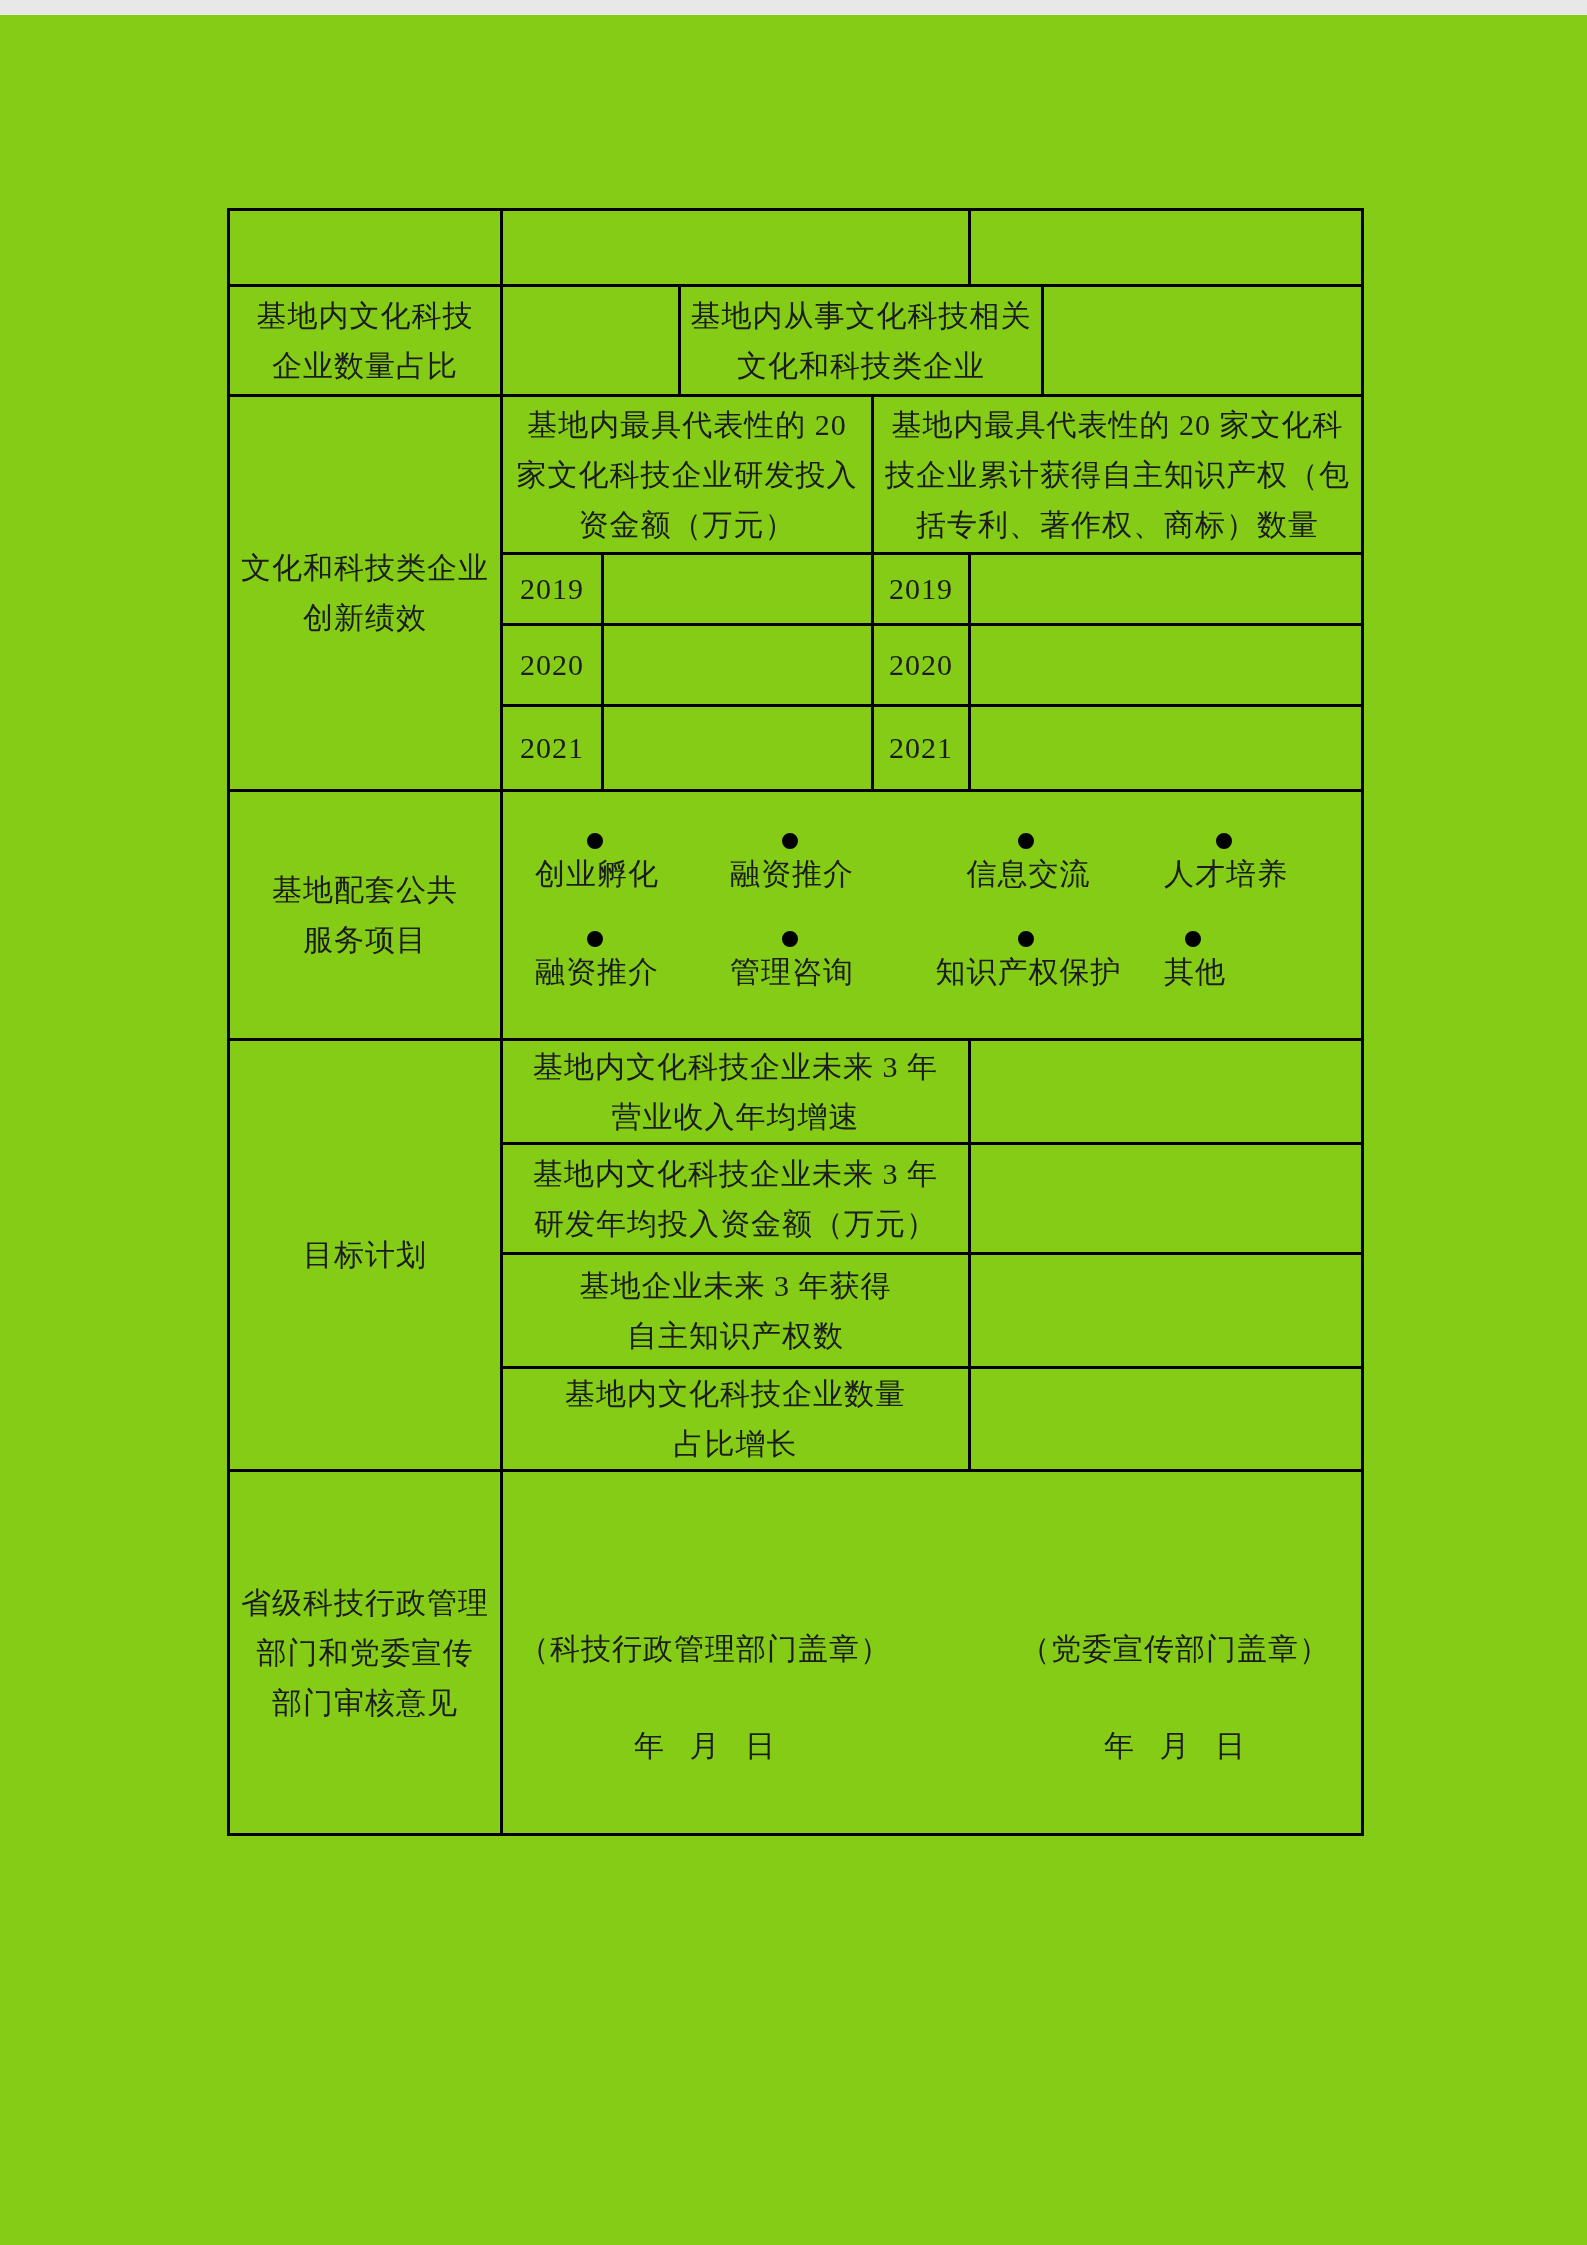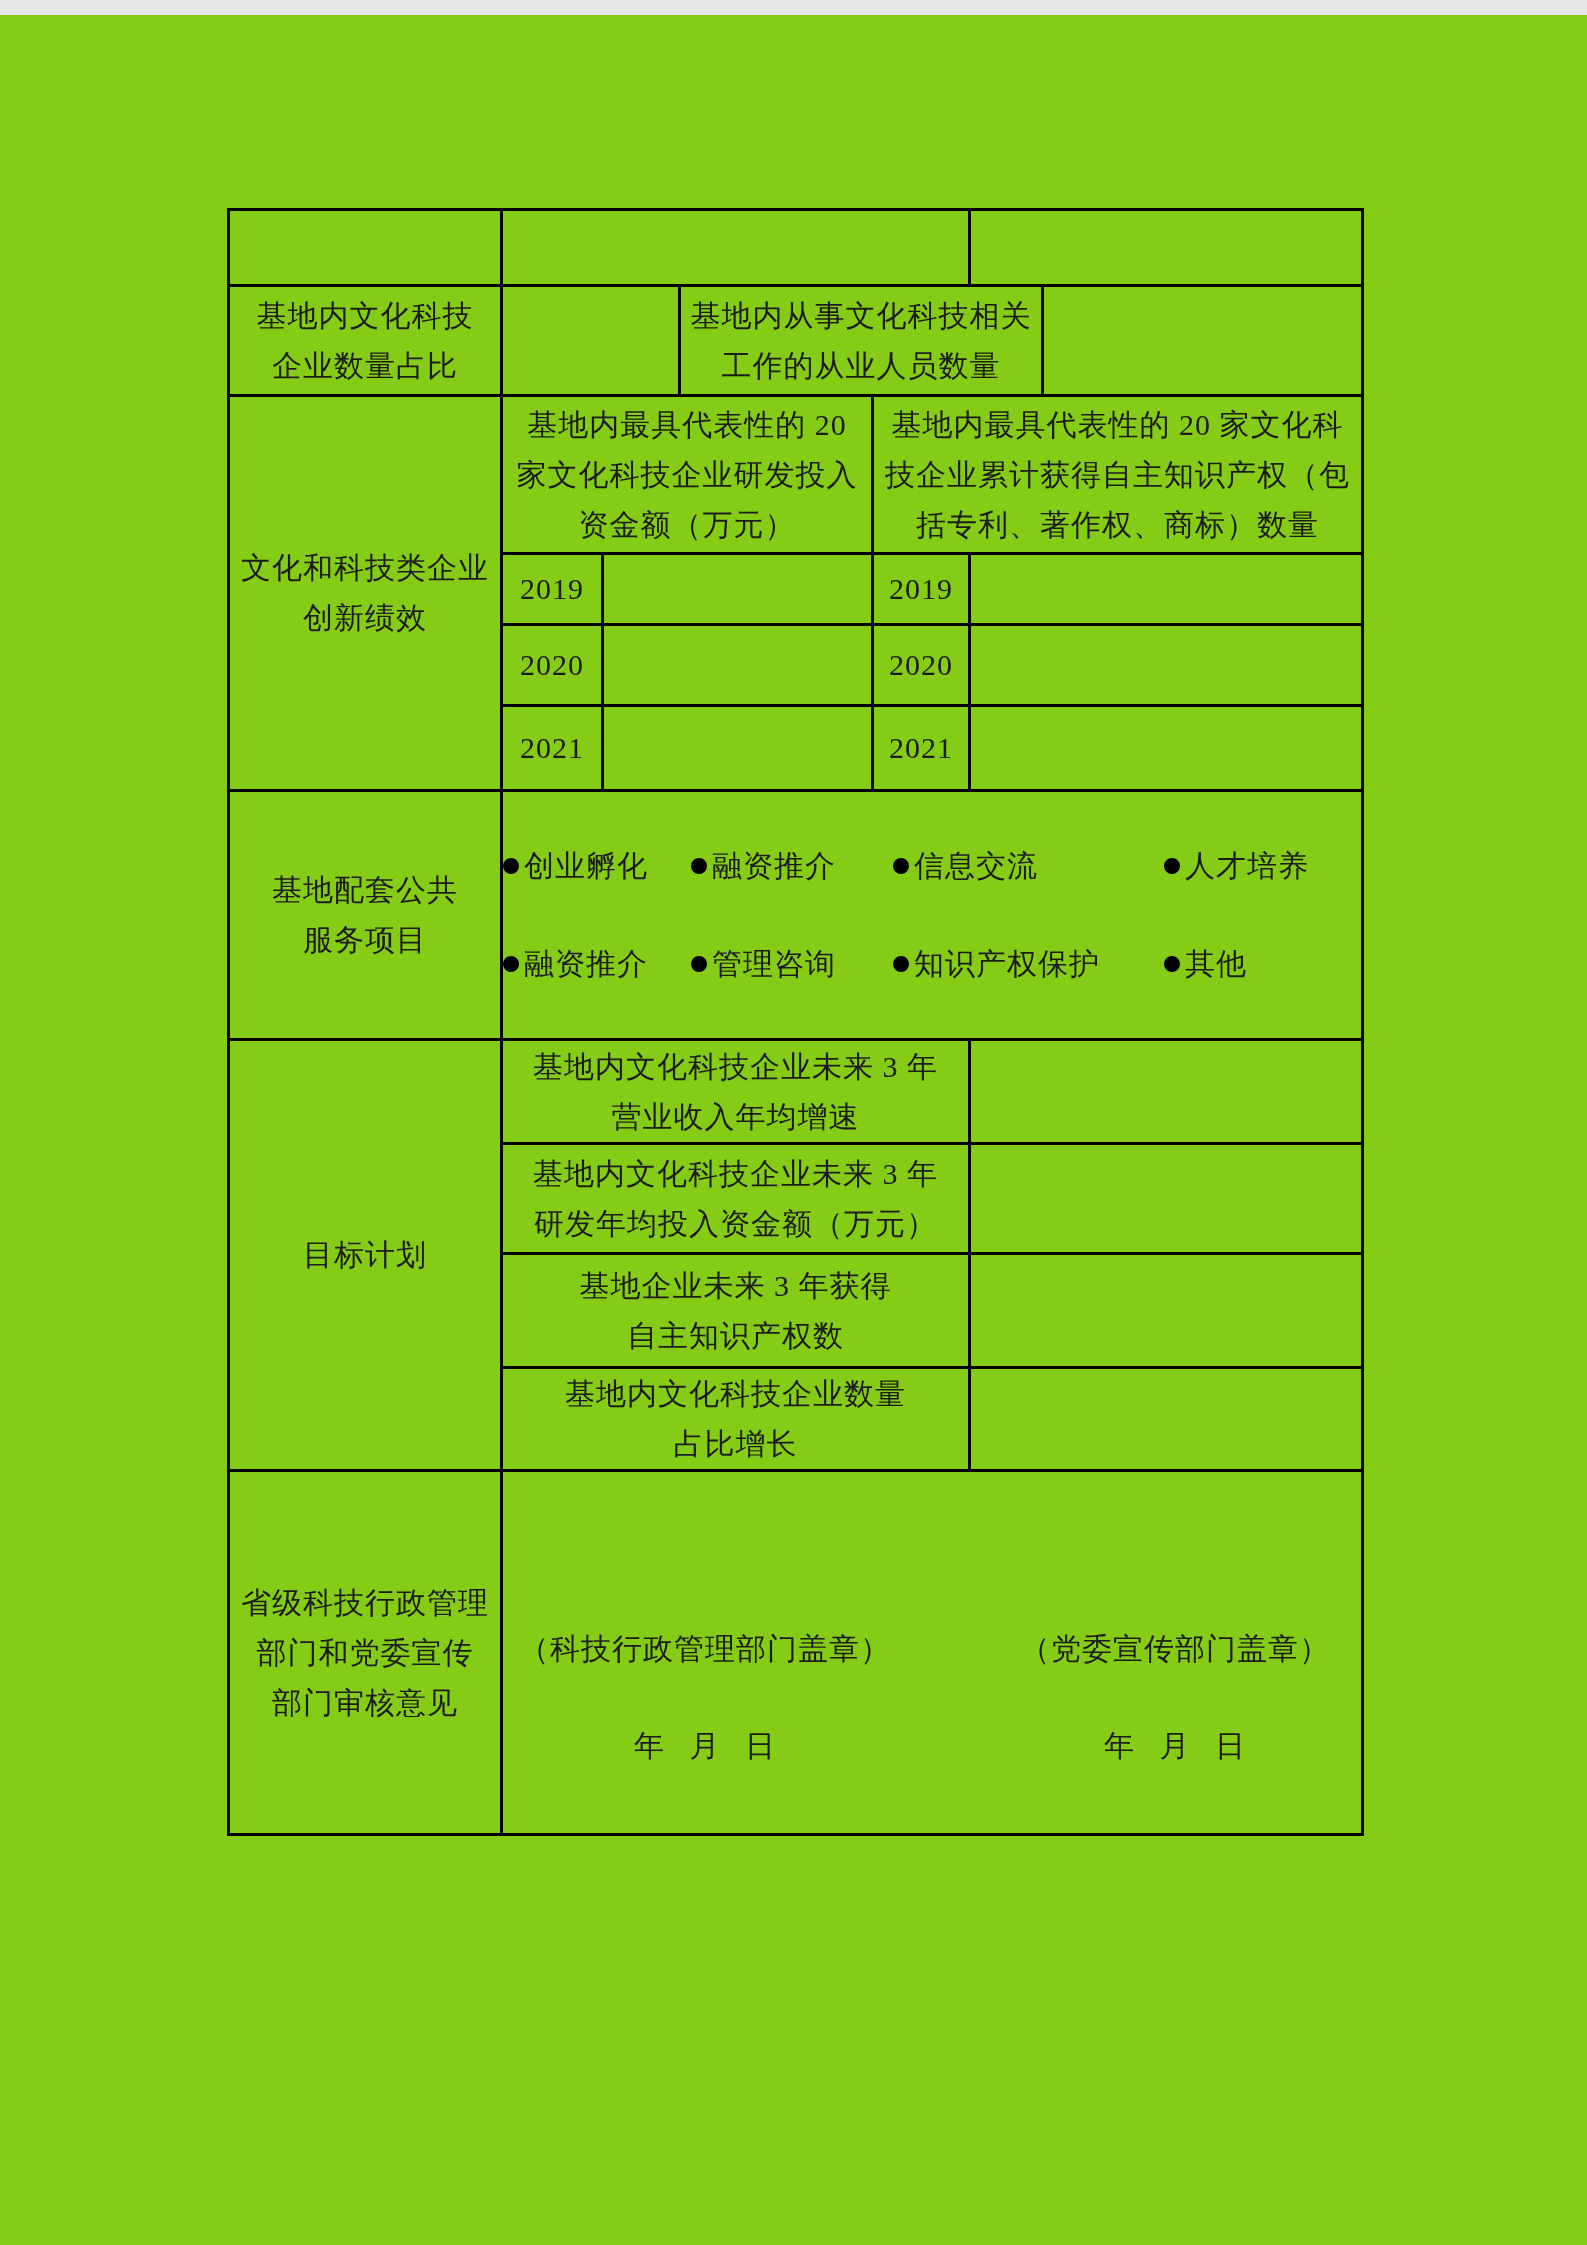--- a/index.html
+++ b/index.html
@@ -30,21 +30,21 @@
     padding:0;
     overflow:hidden;
   }
   td.hdr {
     text-align:left;
     padding:6px 12px;
     line-height:52px;
   }
   td.services-cell { padding:4px 0 4px 14px; }
   .svc-line { display:flex; align-items:center; height:48px; }
-  .svc { display:flex; align-items:center; text-align:left; white-space:nowrap; }
+  .svc { display:flex; align-items:center; text-align:left; white-space:nowrap;flex-direction:column; }
   .svc.w1 { width:188px; }
   .svc.w2 { width:202px; }
   .svc.w3 { width:271px; }
   .ring {
     display:inline-block;
     width:9px; height:9px;
     border:8px solid #000;
     border-radius:50%;
     background:#fff;
     margin-right:5px;
@@ -83,21 +83,21 @@
       <td></td>
       <td colspan="4"></td>
       <td colspan="2"></td>
     </tr>
 
     <tr style="height:110px">
       <td>基地内文化科技
 企业数量占比</td>
       <td colspan="2"></td>
       <td colspan="3">基地内从事文化科技相关
-工作的从业人员数量</td>
+文化和科技类企业</td>
       <td></td>
     </tr>
 
     <tr style="height:158px">
       <td rowspan="4">文化和科技类企业
 创新绩效</td>
       <td colspan="3" class="hdr">基地内最具代表性的 20
 家文化科技企业研发投入
 资金额（万元）</td>
       <td colspan="3" class="hdr">基地内最具代表性的 20 家文化科

